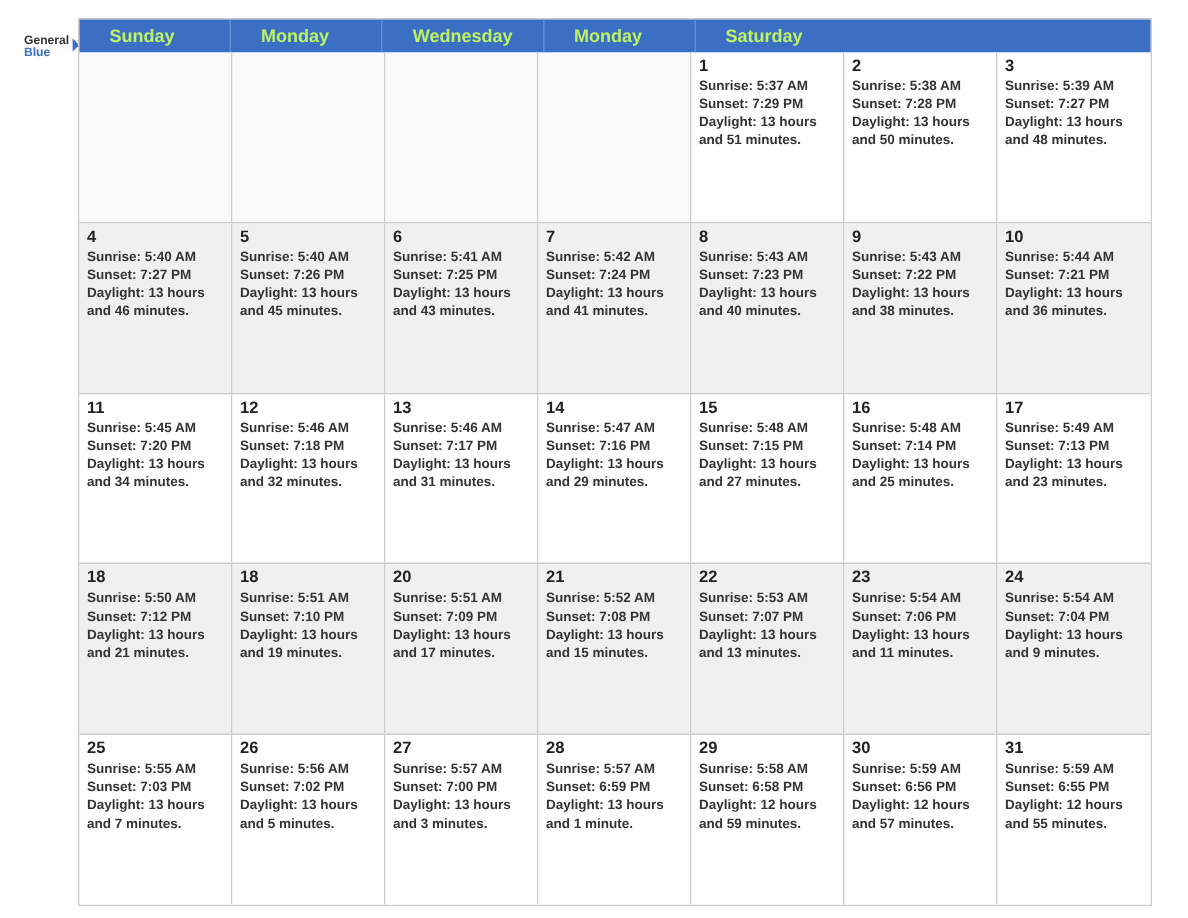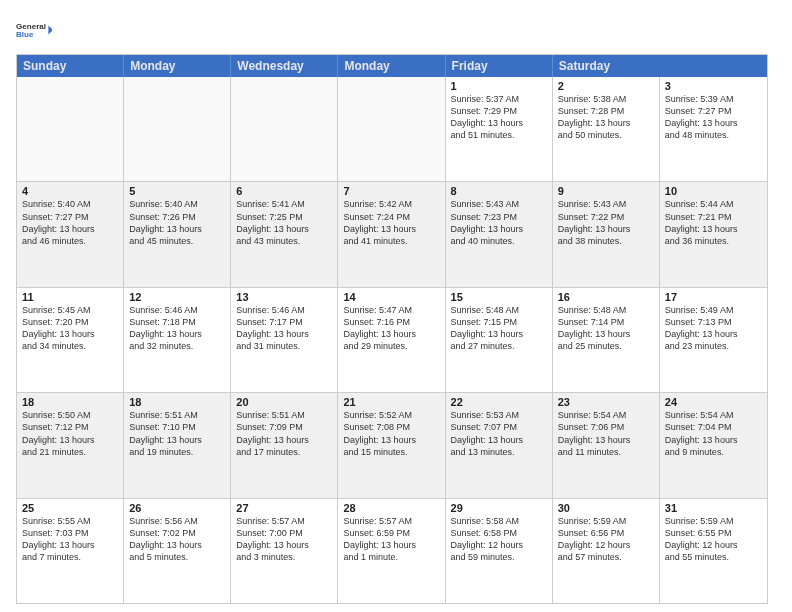--- a/index.html
+++ b/index.html
@@ -8,21 +8,20 @@
       background: #fff;
       width: 792px;
       height: 612px;
       overflow: hidden;
     }
     .page {
       width: 784px;
       height: 612px;
       padding: 12px 16px 8px 16px;
       display: flex;
-      flex-direction: column;
     }
     .header {
       display: flex;
       align-items: flex-start;
       justify-content: space-between;
       margin-bottom: 6px;
     }
     .logo {
       display: flex;
       align-items: center;
@@ -46,24 +45,24 @@
       display: flex;
       flex-direction: column;
       border: 1px solid #ccc;
     }
     .cal-header-row {
       display: grid;
       grid-template-columns: repeat(7, 1fr);
       background: #3a6fc4;
     }
     .cal-header-cell {
-      color: #e5e5e5;
+      color: #bef264;
       font-size: 12px;
       font-weight: bold;
-      padding: 4px 6px;
+      padding: 4px 20px;
       border-right: 1px solid #5a8fd4;
       text-align: left;
     }
     .cal-header-cell:last-child { border-right: none; }
     .cal-body {
       flex: 1;
       display: flex;
       flex-direction: column;
     }
     .cal-week {
@@ -88,20 +87,21 @@
     .day-num {
       font-size: 11px;
       font-weight: bold;
       color: #222;
       margin-bottom: 1px;
     }
     .day-info {
       font-size: 9px;
       color: #333;
       line-height: 1.35;
+      font-weight: bold;
     }
   </style>
 </head>
 <body>
 
 <div class="page">
   <div class="header">
     <div class="logo">
     <svg width="36" height="36" viewBox="0 0 80 40">
       <text x="0" y="18" font-size="18" font-weight="bold" fill="#333" font-family="Arial">General</text>
@@ -114,21 +114,20 @@
       <div class="subtitle"></div>
     </div>
   </div>
 
   <div class="calendar">
     <div class="cal-header-row">
     <div class="cal-header-cell">Sunday</div>
         <div class="cal-header-cell">Monday</div>
         <div class="cal-header-cell">Wednesday</div>
         <div class="cal-header-cell">Monday</div>
-        <div class="cal-header-cell">Friday</div>
         <div class="cal-header-cell">Saturday</div>
       </div>
     <div class="cal-body">
     <div class="cal-week">
           <div class="cal-cell empty"></div>
           <div class="cal-cell empty"></div>
           <div class="cal-cell empty"></div>
           <div class="cal-cell empty"></div>
           <div class="cal-cell">
             <div class="day-num">1</div>

